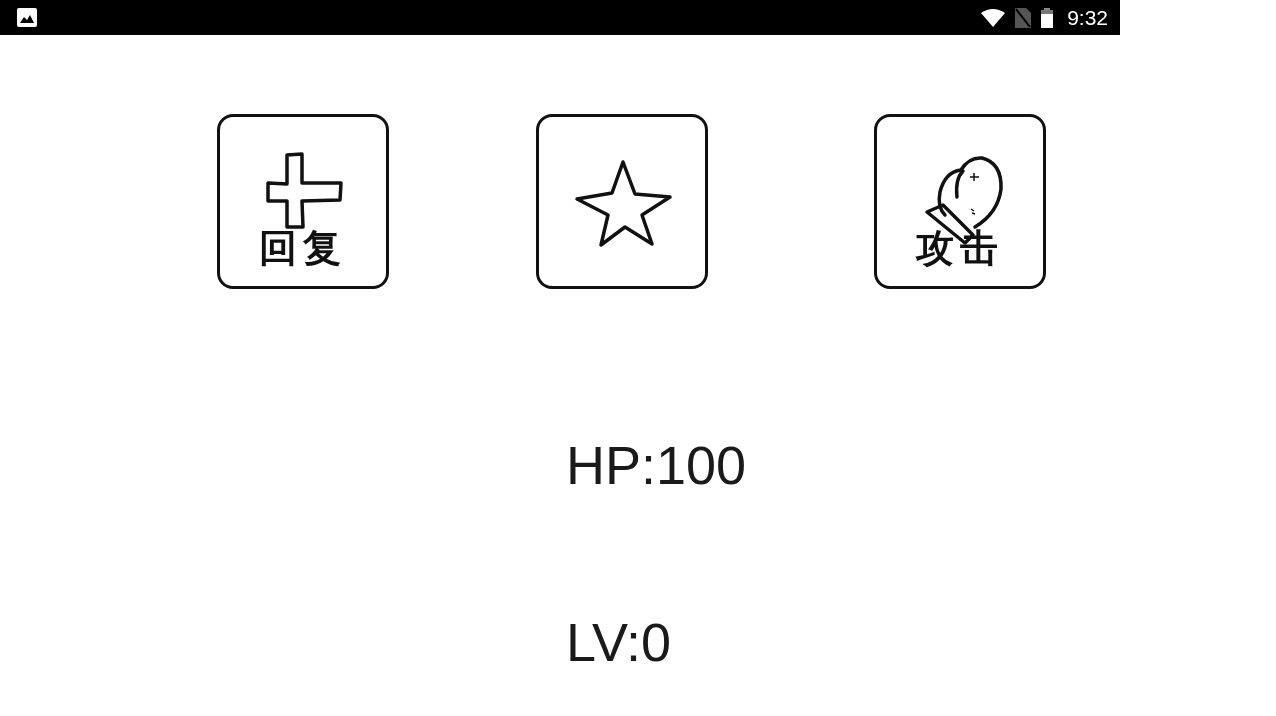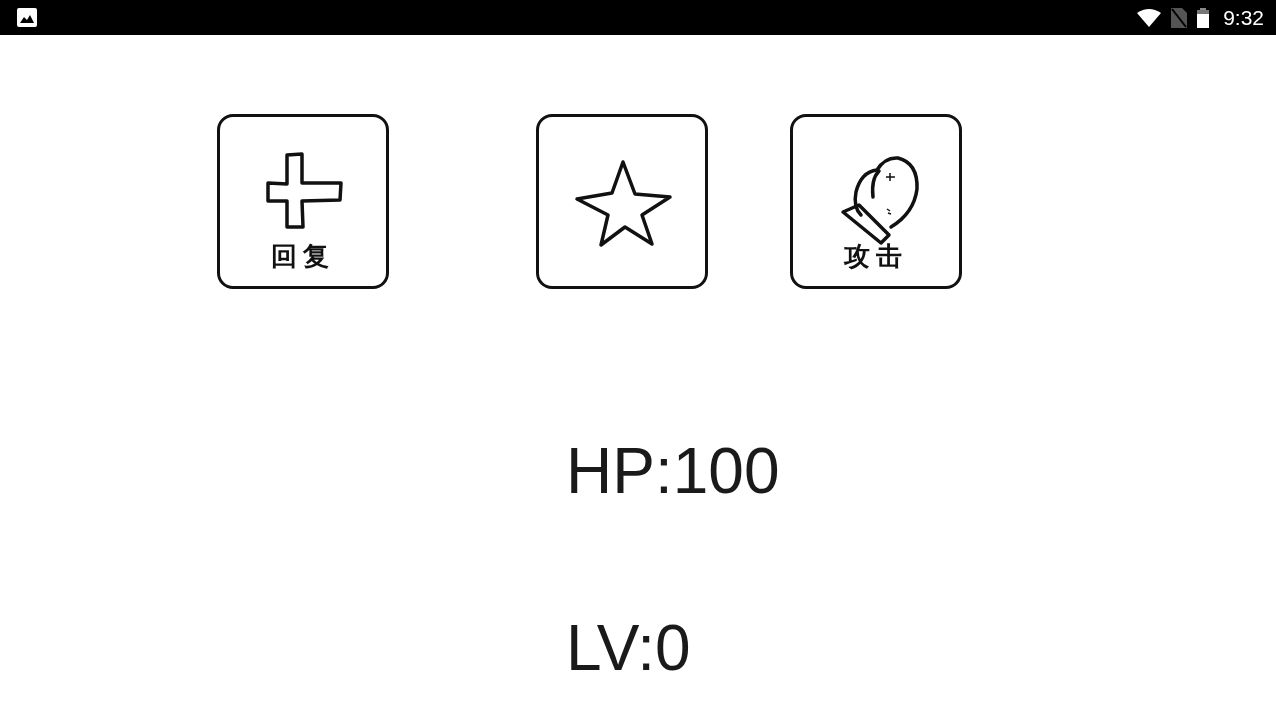--- a/index.html
+++ b/index.html
@@ -1,24 +1,24 @@
 <!DOCTYPE html>
 <html><head>
 <meta charset="utf-8">
 <style>
   html, body { margin:0; padding:0; }
   body { width:1276px; height:716px; background:#fff; position:relative; overflow:hidden; font-family:"Liberation Sans", sans-serif; }
-  .statusbar { position:absolute; left:0; top:0; width:1276px; height:35px; background:#000; }
+  .statusbar { position:absolute; left:0; top:0; width:1120px; height:35px; background:#000; }
   .sb-gallery { position:absolute; left:17px; top:8px; width:20px; height:19px; }
   .sb-right { position:absolute; right:12px; top:0; height:35px; display:flex; align-items:center; gap:10px; color:#fff; }
   .sb-time { font-size:21px; color:#fff; margin-left:4px; }
   .btn { position:absolute; top:114px; width:172px; height:175px; border:3px solid #111; border-radius:16px; box-sizing:border-box; background:#fff; cursor:pointer; }
   .btn svg { position:absolute; left:0; top:0; }
-  .btn-label { position:absolute; left:0; right:0; bottom:12px; text-align:center; font-size:26px; font-weight:bold; color:#111; letter-spacing:6px; font-family:"DejaVu Sans", sans-serif; }
-  .stat { position:absolute; left:566px; font-size:64px; color:#1a1a1a; font-family:"Liberation Sans", sans-serif; }
+  .btn-label { position:absolute; left:0; right:0; bottom:12px; text-align:center; font-size:38px; font-weight:bold; color:#111; letter-spacing:6px; font-family:"DejaVu Sans", sans-serif; }
+  .stat { position:absolute; left:566px; font-size:54px; color:#1a1a1a; font-family:"Liberation Sans", sans-serif; }
 </style>
 </head>
 <body>
 
 <div class="statusbar">
   <svg class="sb-gallery" viewBox="0 0 20 19">
     <rect x="0" y="0" width="20" height="19" rx="2" fill="#fff"></rect>
     <path d="M3 15 L7 9 L10 12 L13 7 L17 15 Z" fill="#000"></path>
   </svg>
   <div class="sb-right">
@@ -44,21 +44,21 @@
   </svg>
   <div class="btn-label">回复</div>
 </div>
 
 <div class="btn" style="left:536px;">
   <svg width="166" height="169" viewBox="0 0 166 169">
     <path d="M84 45 L96 77 L131 80 L103 98 L113 127 L86 110 L62 128 L69 98 L38 82 L73 76 Z" fill="none" stroke="#111" stroke-width="3.5" stroke-linejoin="round"></path>
   </svg>
 </div>
 
-<div class="btn" style="left:790px;">
+<div class="btn" style="left:874px;">
   <svg width="166" height="169" viewBox="0 0 166 169">
     <path d="M68 98 Q60 90 63 75 Q68 55 84 53 Q92 40 105 41 Q125 46 124 72 Q121 96 98 110" fill="none" stroke="#111" stroke-width="3.5" stroke-linecap="round"></path>
     <path d="M80 80 Q78 62 86 54" fill="none" stroke="#111" stroke-width="3.5" stroke-linecap="round"></path>
     <path d="M50 95 L66 88 L96 118 L88 126 Z" fill="none" stroke="#111" stroke-width="3.5" stroke-linejoin="round"></path>
     <path d="M93 60 L102 60 M97 56 L97 64 M94 92 L97 94 M95 96 L98 97" stroke="#111" stroke-width="1.5"></path>
   </svg>
   <div class="btn-label">攻击</div>
 </div>
 
 <div class="stat" style="top:434px;">HP:100</div>

